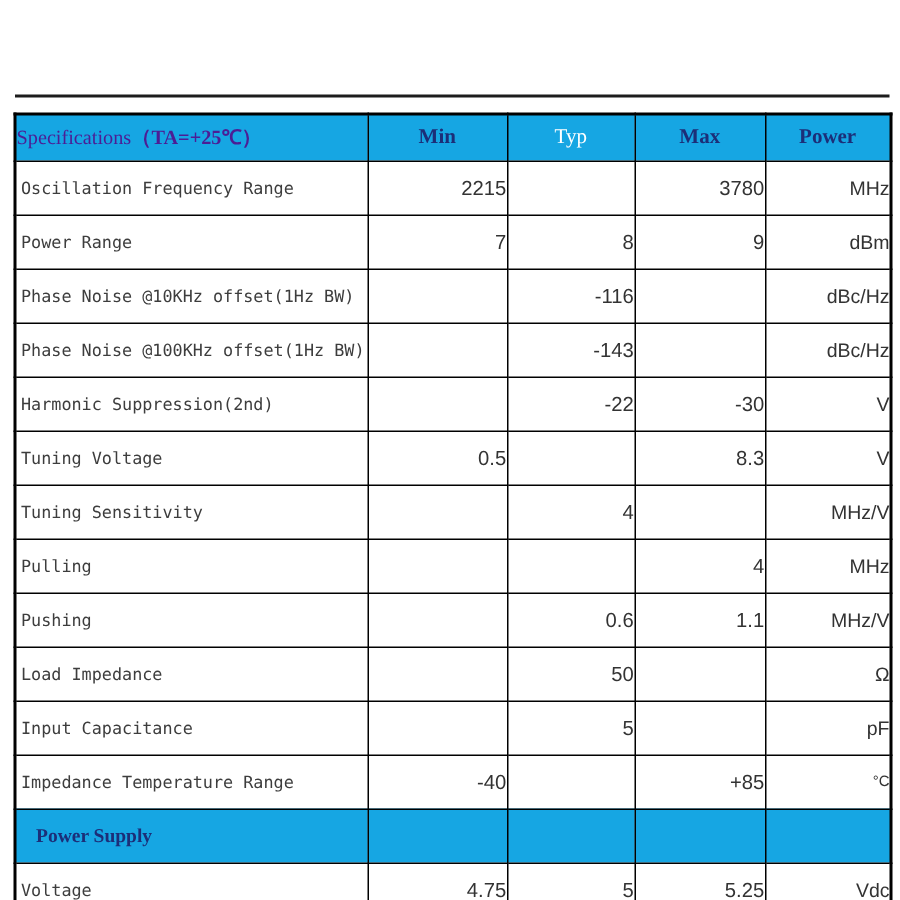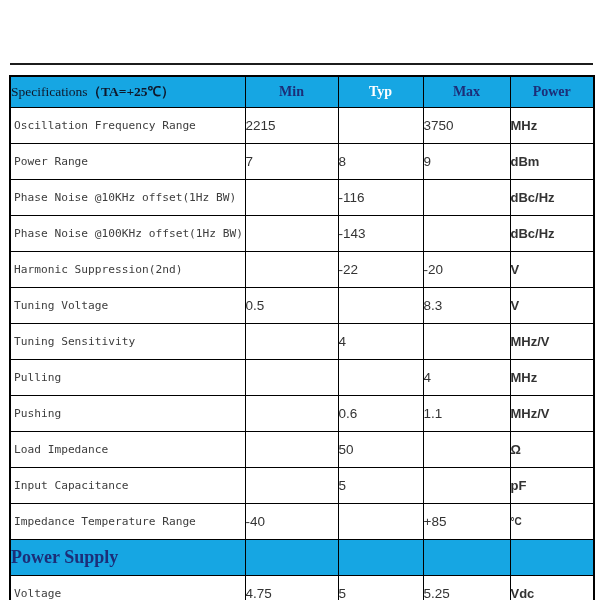--- a/index.html
+++ b/index.html
@@ -29,54 +29,55 @@
     padding: 0;
     vertical-align: middle;
   }
   .spec-table thead tr { height: 31px; }
   .spec-table tbody tr { height: 36px; }
   .accent-row { background: #16A6E3; }
   .spec-head {
     text-align: left;
     padding-left: 13px;
     font-family: "Liberation Serif", serif;
-    color: #0f172a;
+    color: #4c1d95;
     font-size: 13.5px;
     font-weight: normal;
   }
   .spec-head .cond { font-weight: bold; }
   .col-head {
     font-family: "Liberation Serif", serif;
     font-weight: bold;
     color: #1C2E78;
     font-size: 14px;
     text-align: center;
   }
-  .col-head.typ { color: #ffffff; font-weight: bold; }
+  .col-head.typ { color: #ffffff; font-weight: normal; }
   td.lbl {
     font-family: "DejaVu Sans Mono", monospace;
     font-size: 11.2px;
     color: #3d3d3d;
     padding-left: 3px;
     white-space: nowrap;
     overflow: hidden;
   }
   td.val, td.unit {
-    text-align: left;
+    text-align: right;
     font-family: "Liberation Sans", sans-serif;
     font-size: 13.5px;
     color: #333333;
   }
-  td.unit { font-size: 13px; font-weight: bold; }
+  td.unit { font-size: 13px; }
   td.unit-small { font-size: 10px; }
   td.section-lbl {
     font-family: "Liberation Serif", serif;
     font-weight: bold;
     color: #1C2E78;
-    font-size: 18px;
+    font-size: 13px;
+    padding-left: 13px;
     text-align: left;
   }
 </style>
 </head>
 <body>
 
 <div class="top-rule"></div>
 
 <table class="spec-table">
   <colgroup>
@@ -95,21 +96,21 @@
       <th class="col-head typ">Typ</th>
       <th class="col-head">Max</th>
       <th class="col-head">Power</th>
     </tr>
   </thead>
   <tbody>
     <tr>
       <td class="lbl">Oscillation Frequency Range</td>
       <td class="val">2215</td>
       <td class="val"></td>
-      <td class="val">3750</td>
+      <td class="val">3780</td>
       <td class="unit">MHz</td>
     </tr>
     <tr>
       <td class="lbl">Power Range</td>
       <td class="val">7</td>
       <td class="val">8</td>
       <td class="val">9</td>
       <td class="unit">dBm</td>
     </tr>
     <tr>
@@ -123,21 +124,21 @@
       <td class="lbl">Phase Noise @100KHz offset(1Hz BW)</td>
       <td class="val"></td>
       <td class="val">-143</td>
       <td class="val"></td>
       <td class="unit">dBc/Hz</td>
     </tr>
     <tr>
       <td class="lbl">Harmonic Suppression(2nd)</td>
       <td class="val"></td>
       <td class="val">-22</td>
-      <td class="val">-20</td>
+      <td class="val">-30</td>
       <td class="unit">V</td>
     </tr>
     <tr>
       <td class="lbl">Tuning Voltage</td>
       <td class="val">0.5</td>
       <td class="val"></td>
       <td class="val">8.3</td>
       <td class="unit">V</td>
     </tr>
     <tr>

